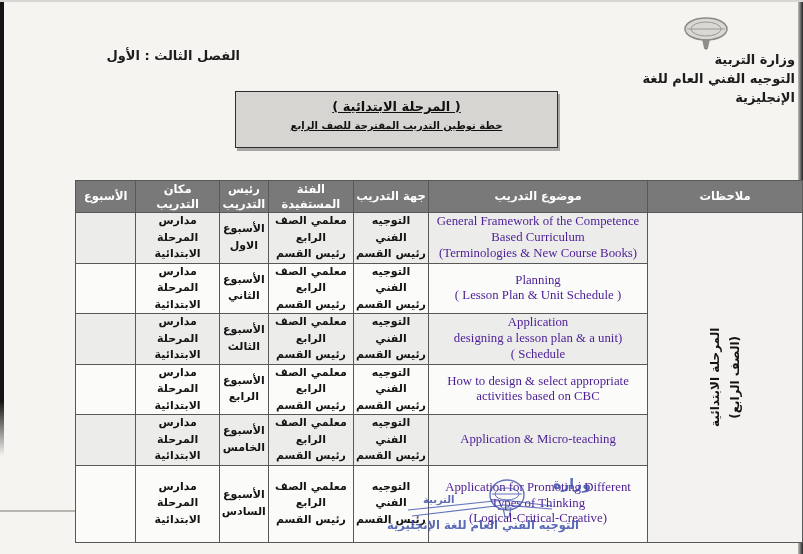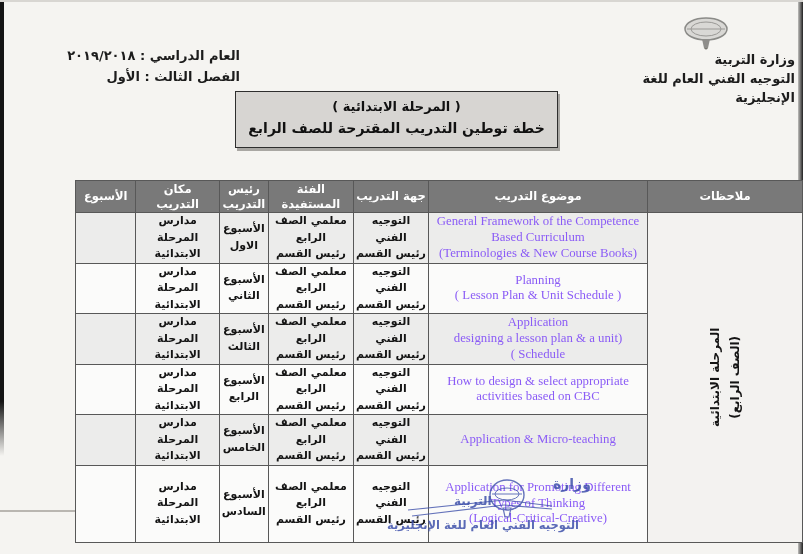--- a/index.html
+++ b/index.html
@@ -25,70 +25,69 @@
     position:absolute; left:585px; top:50px; width:210px;
     direction:rtl; text-align:right; font-weight:bold; font-size:13px;
     color:#1c1c1c; line-height:19px;
   }
   .emblem-top { position:absolute; left:683px; top:14px; }
 
   .title-box {
     position:absolute; left:235px; top:91px; width:323px; height:57px;
     background:#d7d5d2; border:1px solid #2e2e2e;
     box-shadow:2px 3px 0 #a9a7a3;
-    direction:rtl; text-align:center; color:#111;
+    direction:rtl; text-align:center; color:#111;text-decoration:underline;
   }
   .title-box .t1 { font-weight:bold; font-size:13px; margin-top:7px; }
-  .title-box .t2 { font-weight:bold; font-size:14px; margin-top:6px; }
+  .title-box .t2 { font-weight:bold; font-size:10px; margin-top:6px; }
 
   table.plan {
     position:absolute; left:75px; top:180px;
     border-collapse:collapse; table-layout:fixed;
     direction:rtl; background:#fbfbfa;
   }
   table.plan th, table.plan td {
     border:1px solid #585858; padding:0 2px; text-align:center; vertical-align:middle;
     overflow:hidden;
   }
   table.plan th {
     background:#797979; color:#ffffff; font-size:11.5px; font-weight:bold;
     line-height:1.25; white-space:pre-line;
   }
   tr.r-odd  td { background:#ececeb; }
   tr.r-even td { background:#fbfbfa; }
   .cell-ar { font-weight:bold; font-size:11px; line-height:1.5; white-space:pre-line; color:#141414; }
   .cell-en { font-family:"Liberation Serif", serif; font-size:12.8px; line-height:1.22;
-             white-space:pre-line; color:#8b5cf6; }
+             white-space:pre-line; color:#4c1d95; }
   td.stage-cell { background:#f3f2f0 !important; }
   .stage-rot {
     display:inline-block; transform:rotate(-90deg); white-space:pre-line;
     font-weight:bold; font-size:12px; line-height:1.7; color:#141414; width:150px;
   }
 
   
   .stamp { position:absolute; color:#3f51ab; opacity:.85; direction:rtl;
            font-weight:bold; }
   .stamp-w1 { left:553px; top:476px; font-size:14px;text-align:right; }
-  .stamp-w2 { left:454px; top:494px; font-size:12px; }
+  .stamp-w2 { left:423px; top:494px; font-size:10px; }
   .stamp-line { left:386px; top:518px; width:194px; text-align:center; font-size:11.5px; }
   .stamp-emblem { position:absolute; left:488px; top:478px; opacity:.8; }
   .stamp-swoosh { position:absolute; left:406px; top:497px; opacity:.8; }
 </style>
 </head>
 <body>
 
 <div class="page">
 
   <div class="edge-left"></div>
   <div class="edge-right"></div>
   <div class="edge-top"></div>
   <div class="page-bottom-line"></div>
 
   <div class="hdr-left">
-    <div>العام الدراسي : ٢٠١٩/٢٠١٨</div>
     <div>الفصل الثالث : الأول</div>
   </div>
 
   <svg class="emblem-top" width="46" height="38" viewBox="0 0 46 38">
     <ellipse cx="23" cy="15" rx="21" ry="11" fill="#d9d8d5" stroke="#8b8b88" stroke-width="1.5"></ellipse>
     <ellipse cx="23" cy="15" rx="15" ry="7" fill="none" stroke="#9a9996" stroke-width="1"></ellipse>
     <line x1="4" y1="15" x2="42" y2="15" stroke="#9a9996" stroke-width="1"></line>
     <path d="M19 25 L27 25 L25 34 L21 34 Z" fill="#8f8e8b"></path>
     <path d="M21 34 q2 3 4 0 Z" fill="#77766f"></path>
   </svg>

